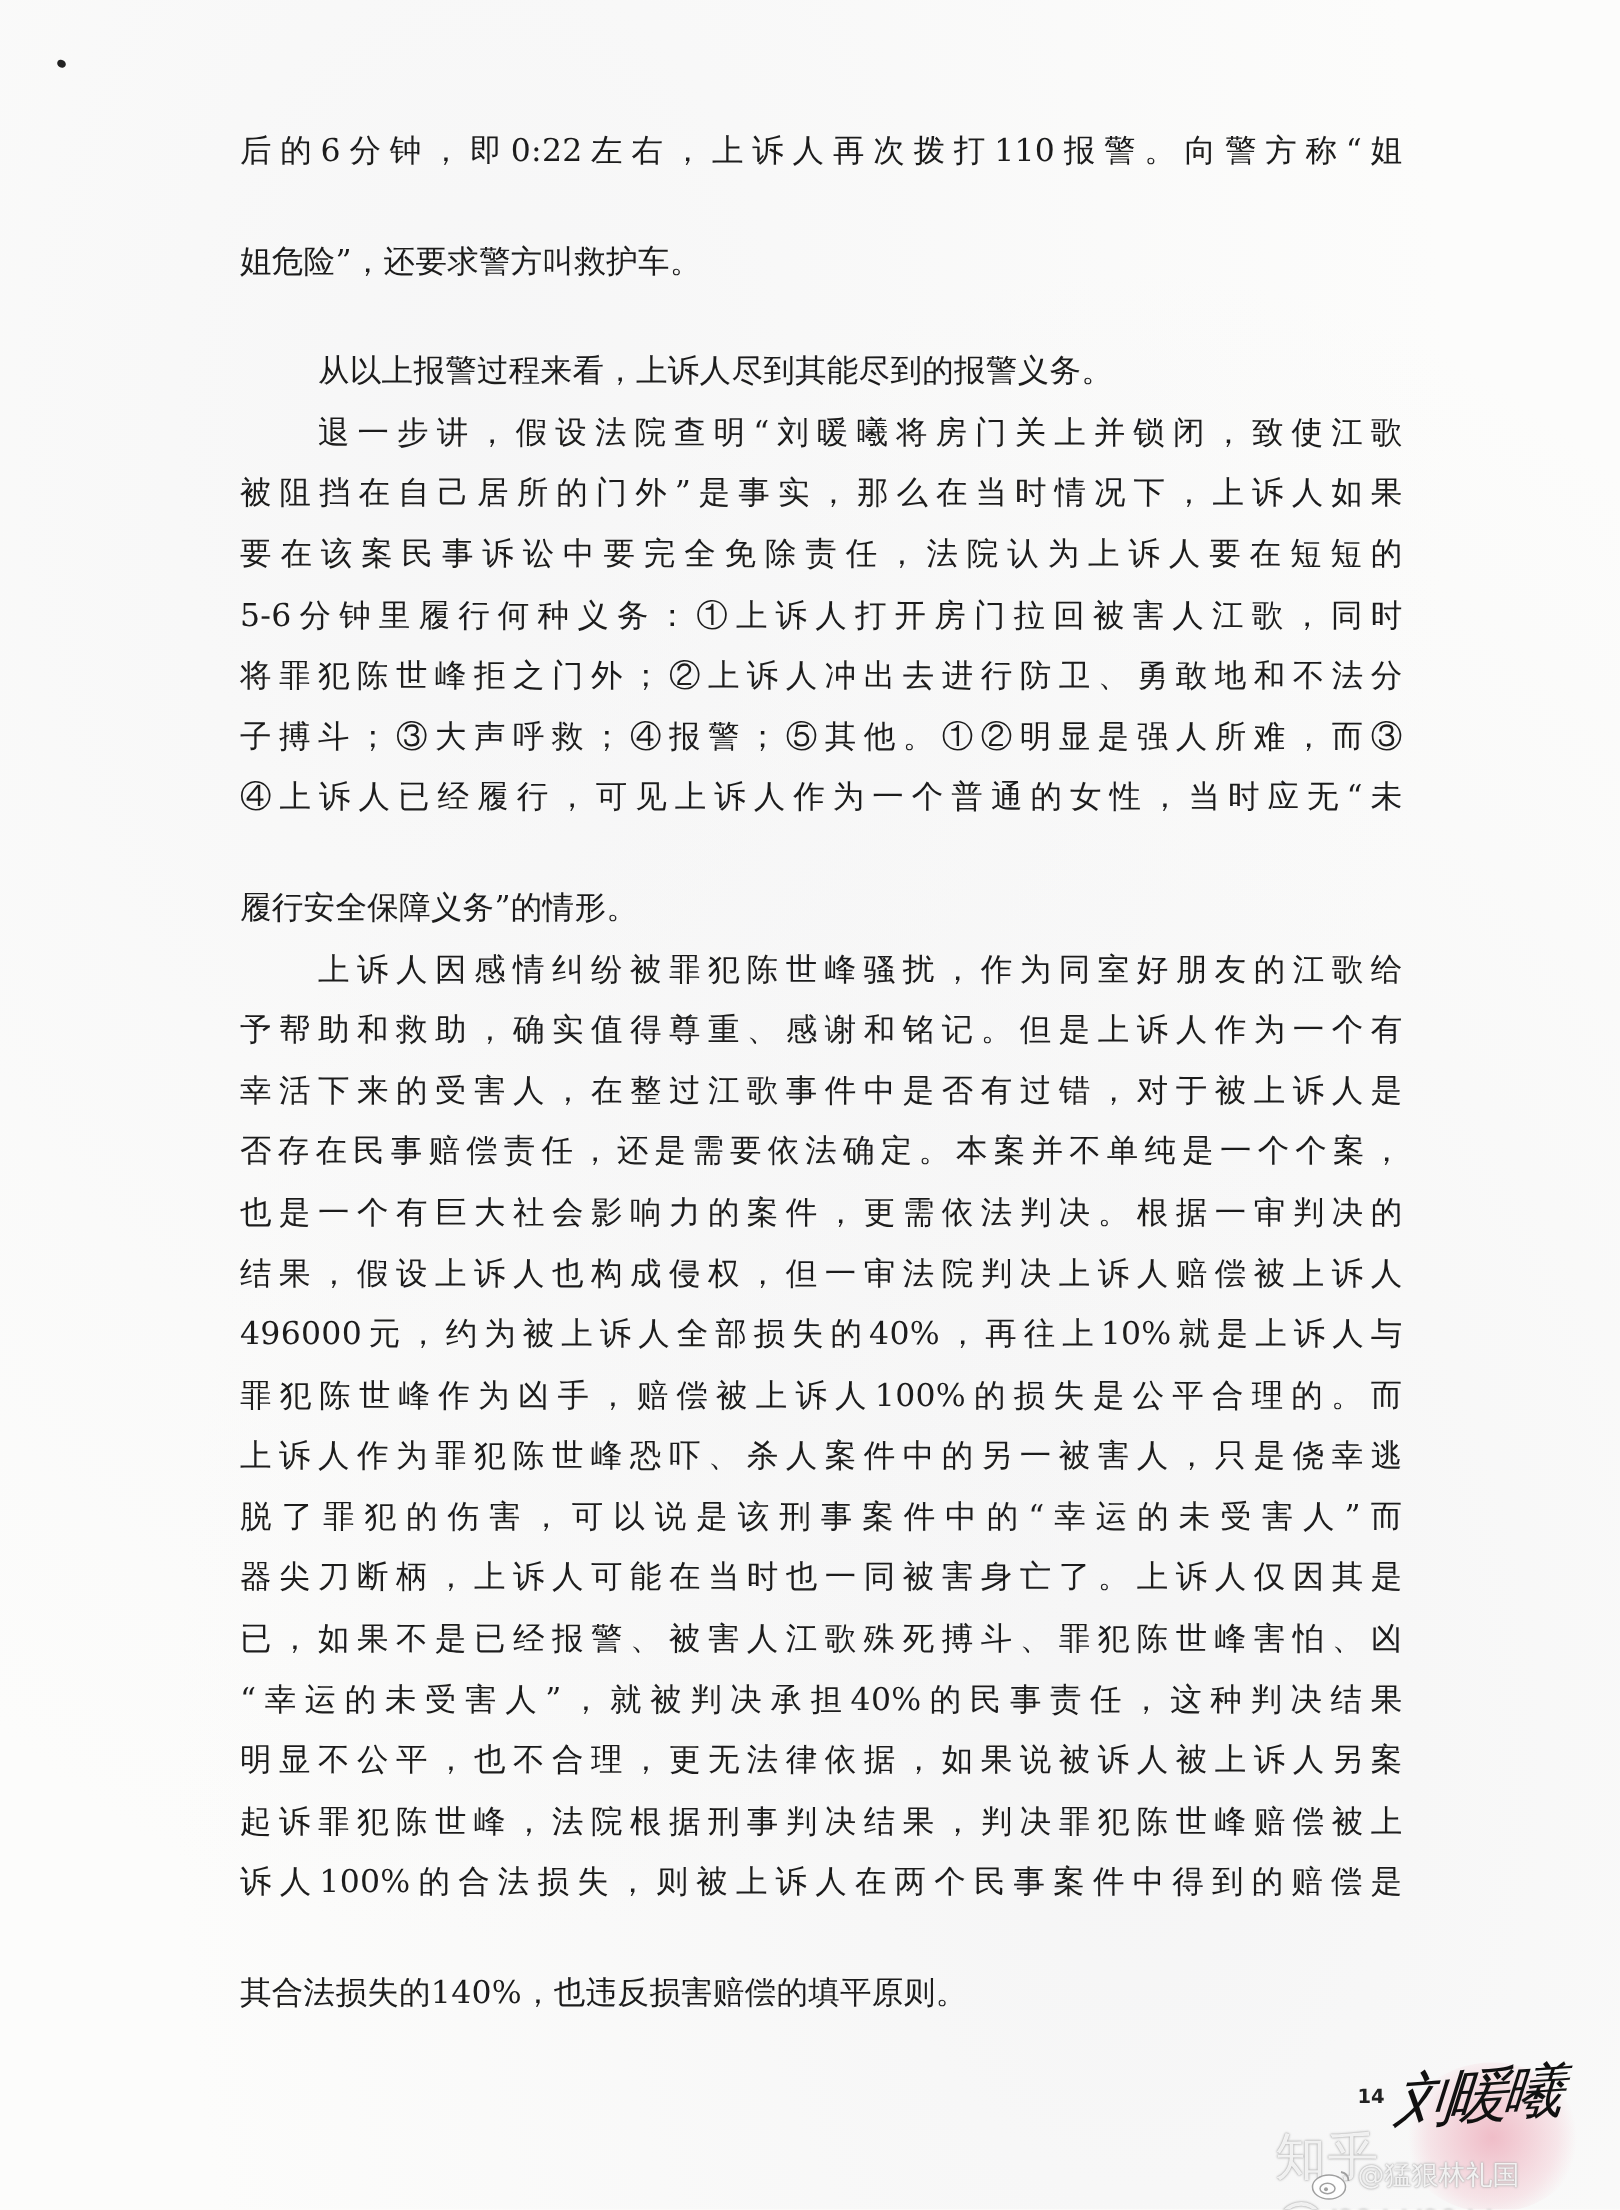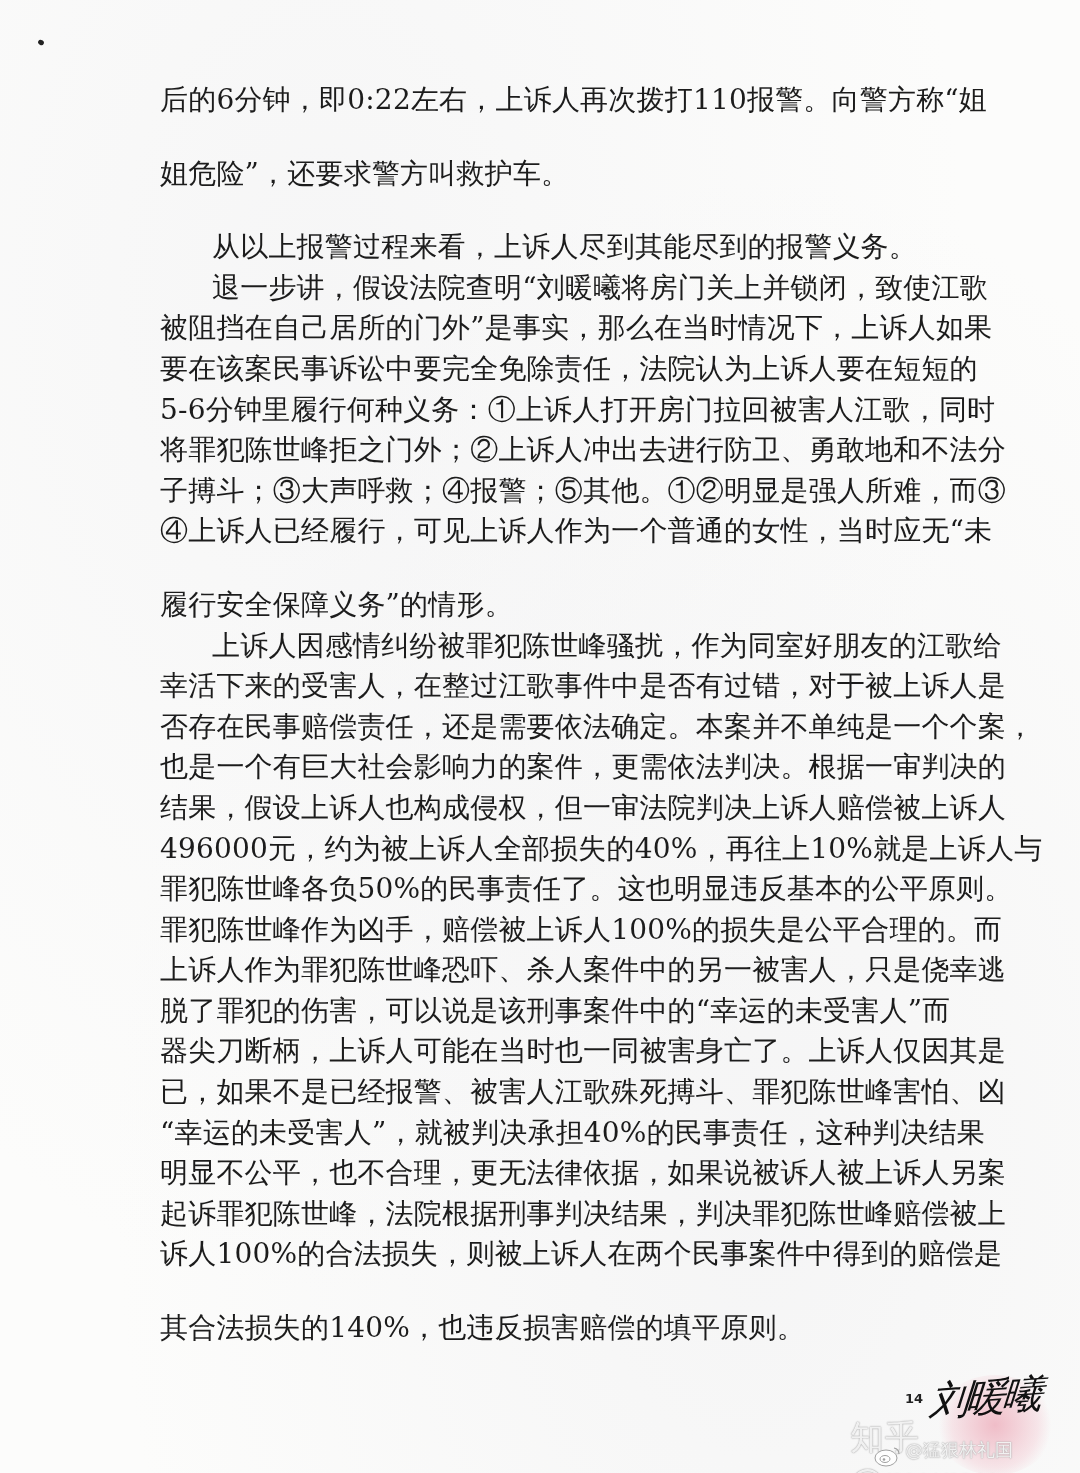--- a/index.html
+++ b/index.html
@@ -19,21 +19,21 @@
     }
     .speck {
       position: absolute; left: 38px; top: 40px; width: 6px; height: 5px;
       background: #222; border-radius: 50%; transform: rotate(30deg);
     }
     .body-text {
       position: absolute; left: 160px; top: 80px; width: 775px;
     }
     .line {
       height: 40.6px; line-height: 40.6px;
-      font-size: 28px; white-space: nowrap;
+      font-size: 21px; white-space: nowrap;
       text-align: justify; text-align-last: justify;
       letter-spacing: 0.2px;
     }
     .line.last { text-align-last: left; margin-top: 33px; }
     .line.indent { padding-left: 52px; }
     .page-number {
       position: absolute; left: 905px; top: 1391px;
       font-family: "DejaVu Sans", "Liberation Sans", sans-serif;
       font-size: 13px; font-weight: bold; color: #222;
     }
@@ -77,26 +77,26 @@
       <div class="line indent last">从以上报警过程来看，上诉人尽到其能尽到的报警义务。</div>
       <div class="line indent">退一步讲，假设法院查明“刘暖曦将房门关上并锁闭，致使江歌</div>
       <div class="line">被阻挡在自己居所的门外”是事实，那么在当时情况下，上诉人如果</div>
       <div class="line">要在该案民事诉讼中要完全免除责任，法院认为上诉人要在短短的</div>
       <div class="line">5-6分钟里履行何种义务：①上诉人打开房门拉回被害人江歌，同时</div>
       <div class="line">将罪犯陈世峰拒之门外；②上诉人冲出去进行防卫、勇敢地和不法分</div>
       <div class="line">子搏斗；③大声呼救；④报警；⑤其他。①②明显是强人所难，而③</div>
       <div class="line">④上诉人已经履行，可见上诉人作为一个普通的女性，当时应无“未</div>
       <div class="line last">履行安全保障义务”的情形。</div>
       <div class="line indent">上诉人因感情纠纷被罪犯陈世峰骚扰，作为同室好朋友的江歌给</div>
+      <div class="line">予帮助和救助，确实值得尊重、感谢和铭记。但是上诉人作为一个有</div>
       <div class="line">幸活下来的受害人，在整过江歌事件中是否有过错，对于被上诉人是</div>
       <div class="line">否存在民事赔偿责任，还是需要依法确定。本案并不单纯是一个个案，</div>
       <div class="line">也是一个有巨大社会影响力的案件，更需依法判决。根据一审判决的</div>
       <div class="line">结果，假设上诉人也构成侵权，但一审法院判决上诉人赔偿被上诉人</div>
       <div class="line">496000元，约为被上诉人全部损失的40%，再往上10%就是上诉人与</div>
-      <div class="line">罪犯陈世峰各负50%的民事责任了。这也明显违反基本的公平原则。</div>
       <div class="line">罪犯陈世峰作为凶手，赔偿被上诉人100%的损失是公平合理的。而</div>
       <div class="line">上诉人作为罪犯陈世峰恐吓、杀人案件中的另一被害人，只是侥幸逃</div>
       <div class="line">脱了罪犯的伤害，可以说是该刑事案件中的“幸运的未受害人”而</div>
       <div class="line">器尖刀断柄，上诉人可能在当时也一同被害身亡了。上诉人仅因其是</div>
       <div class="line">已，如果不是已经报警、被害人江歌殊死搏斗、罪犯陈世峰害怕、凶</div>
       <div class="line">“幸运的未受害人”，就被判决承担40%的民事责任，这种判决结果</div>
       <div class="line">明显不公平，也不合理，更无法律依据，如果说被诉人被上诉人另案</div>
       <div class="line">起诉罪犯陈世峰，法院根据刑事判决结果，判决罪犯陈世峰赔偿被上</div>
       <div class="line">诉人100%的合法损失，则被上诉人在两个民事案件中得到的赔偿是</div>
       <div class="line last">其合法损失的140%，也违反损害赔偿的填平原则。</div>

